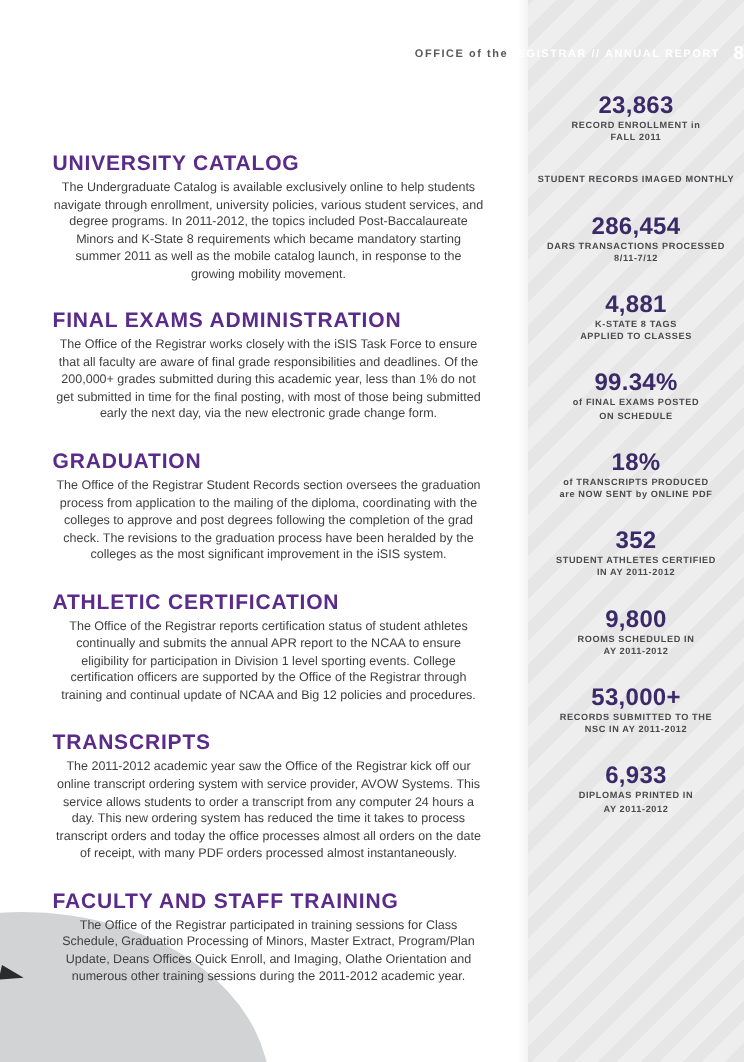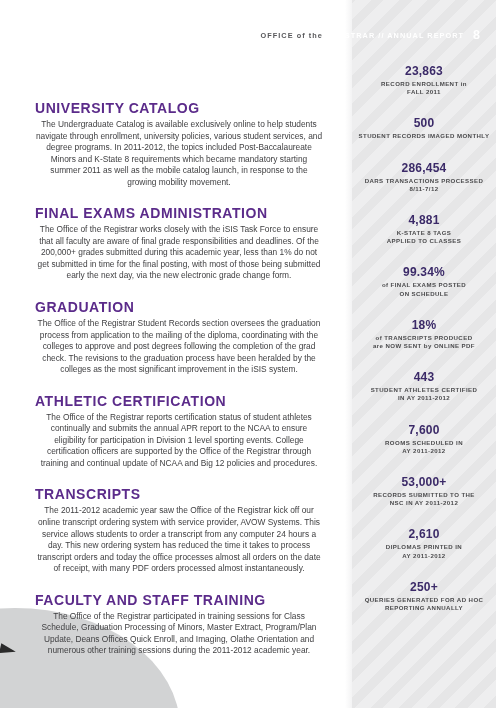--- a/index.html
+++ b/index.html
@@ -71,21 +71,20 @@
   #header {
     position: absolute;
     top: 26px;
     left: 0;
     width: 496px;
     height: 16px;
     z-index: 5;
     display: flex;
     align-items: center;
     justify-content: flex-end;
-    padding-right: 16px;
   }
   #header-line {
     font-size: 7.3px;
     font-weight: bold;
     letter-spacing: 1.05px;
     white-space: nowrap;
     display: flex;
     align-items: baseline;
   }
   .hdr-dark  { color: #58585b; }
@@ -134,21 +133,21 @@
     width: 144px;
     z-index: 6;
     padding: 0 5px;
   }
   .stat {
     text-align: center;
     margin-bottom: 20px;
   }
   .stat-value {
     color: #3b2a68;
-    font-size: 12px;
+    font-size: 16px;
     font-weight: bold;
     letter-spacing: 0.2px;
     line-height: 14px;
     margin-bottom: 2px;
   }
   .stat-label {
     color: #4a4a4c;
     font-size: 6.1px;
     font-weight: bold;
     letter-spacing: 0.42px;
@@ -202,21 +201,20 @@
       </div>
     </div>
 
   <div id="stats">
       <div class="stat">
         <div class="stat-value">23,863</div>
         <div class="stat-label" style="text-transform: none;">RECORD ENROLLMENT in</div>
         <div class="stat-label" style="text-transform: none;">FALL 2011</div>
       </div>
       <div class="stat">
-        <div class="stat-value">500</div>
         <div class="stat-label" style="text-transform: none;">STUDENT RECORDS IMAGED MONTHLY</div>
       </div>
       <div class="stat">
         <div class="stat-value">286,454</div>
         <div class="stat-label" style="text-transform: none;">DARS TRANSACTIONS PROCESSED</div>
         <div class="stat-label" style="text-transform: none;">8/11-7/12</div>
       </div>
       <div class="stat">
         <div class="stat-value">4,881</div>
         <div class="stat-label" style="text-transform: none;">K-STATE 8 TAGS</div>
@@ -226,39 +224,34 @@
         <div class="stat-value">99.34%</div>
         <div class="stat-label" style="text-transform: none;">of FINAL EXAMS POSTED</div>
         <div class="stat-label" style="text-transform: none;">ON SCHEDULE</div>
       </div>
       <div class="stat">
         <div class="stat-value">18%</div>
         <div class="stat-label" style="text-transform: none;">of TRANSCRIPTS PRODUCED</div>
         <div class="stat-label" style="text-transform: none;">are NOW SENT by ONLINE PDF</div>
       </div>
       <div class="stat">
-        <div class="stat-value">443</div>
+        <div class="stat-value">352</div>
         <div class="stat-label" style="text-transform: none;">STUDENT ATHLETES CERTIFIED</div>
         <div class="stat-label" style="text-transform: none;">IN AY 2011-2012</div>
       </div>
       <div class="stat">
-        <div class="stat-value">7,600</div>
+        <div class="stat-value">9,800</div>
         <div class="stat-label" style="text-transform: none;">ROOMS SCHEDULED IN</div>
         <div class="stat-label" style="text-transform: none;">AY 2011-2012</div>
       </div>
       <div class="stat">
         <div class="stat-value">53,000+</div>
         <div class="stat-label" style="text-transform: none;">RECORDS SUBMITTED TO THE</div>
         <div class="stat-label" style="text-transform: none;">NSC IN AY 2011-2012</div>
       </div>
       <div class="stat">
-        <div class="stat-value">2,610</div>
+        <div class="stat-value">6,933</div>
         <div class="stat-label" style="text-transform: none;">DIPLOMAS PRINTED IN</div>
         <div class="stat-label" style="text-transform: none;">AY 2011-2012</div>
       </div>
-      <div class="stat">
-        <div class="stat-value">250+</div>
-        <div class="stat-label" style="text-transform: none;">QUERIES GENERATED FOR AD HOC</div>
-        <div class="stat-label" style="text-transform: none;">REPORTING ANNUALLY</div>
-      </div>
     </div>
 
 </div>
 
 </body></html>

